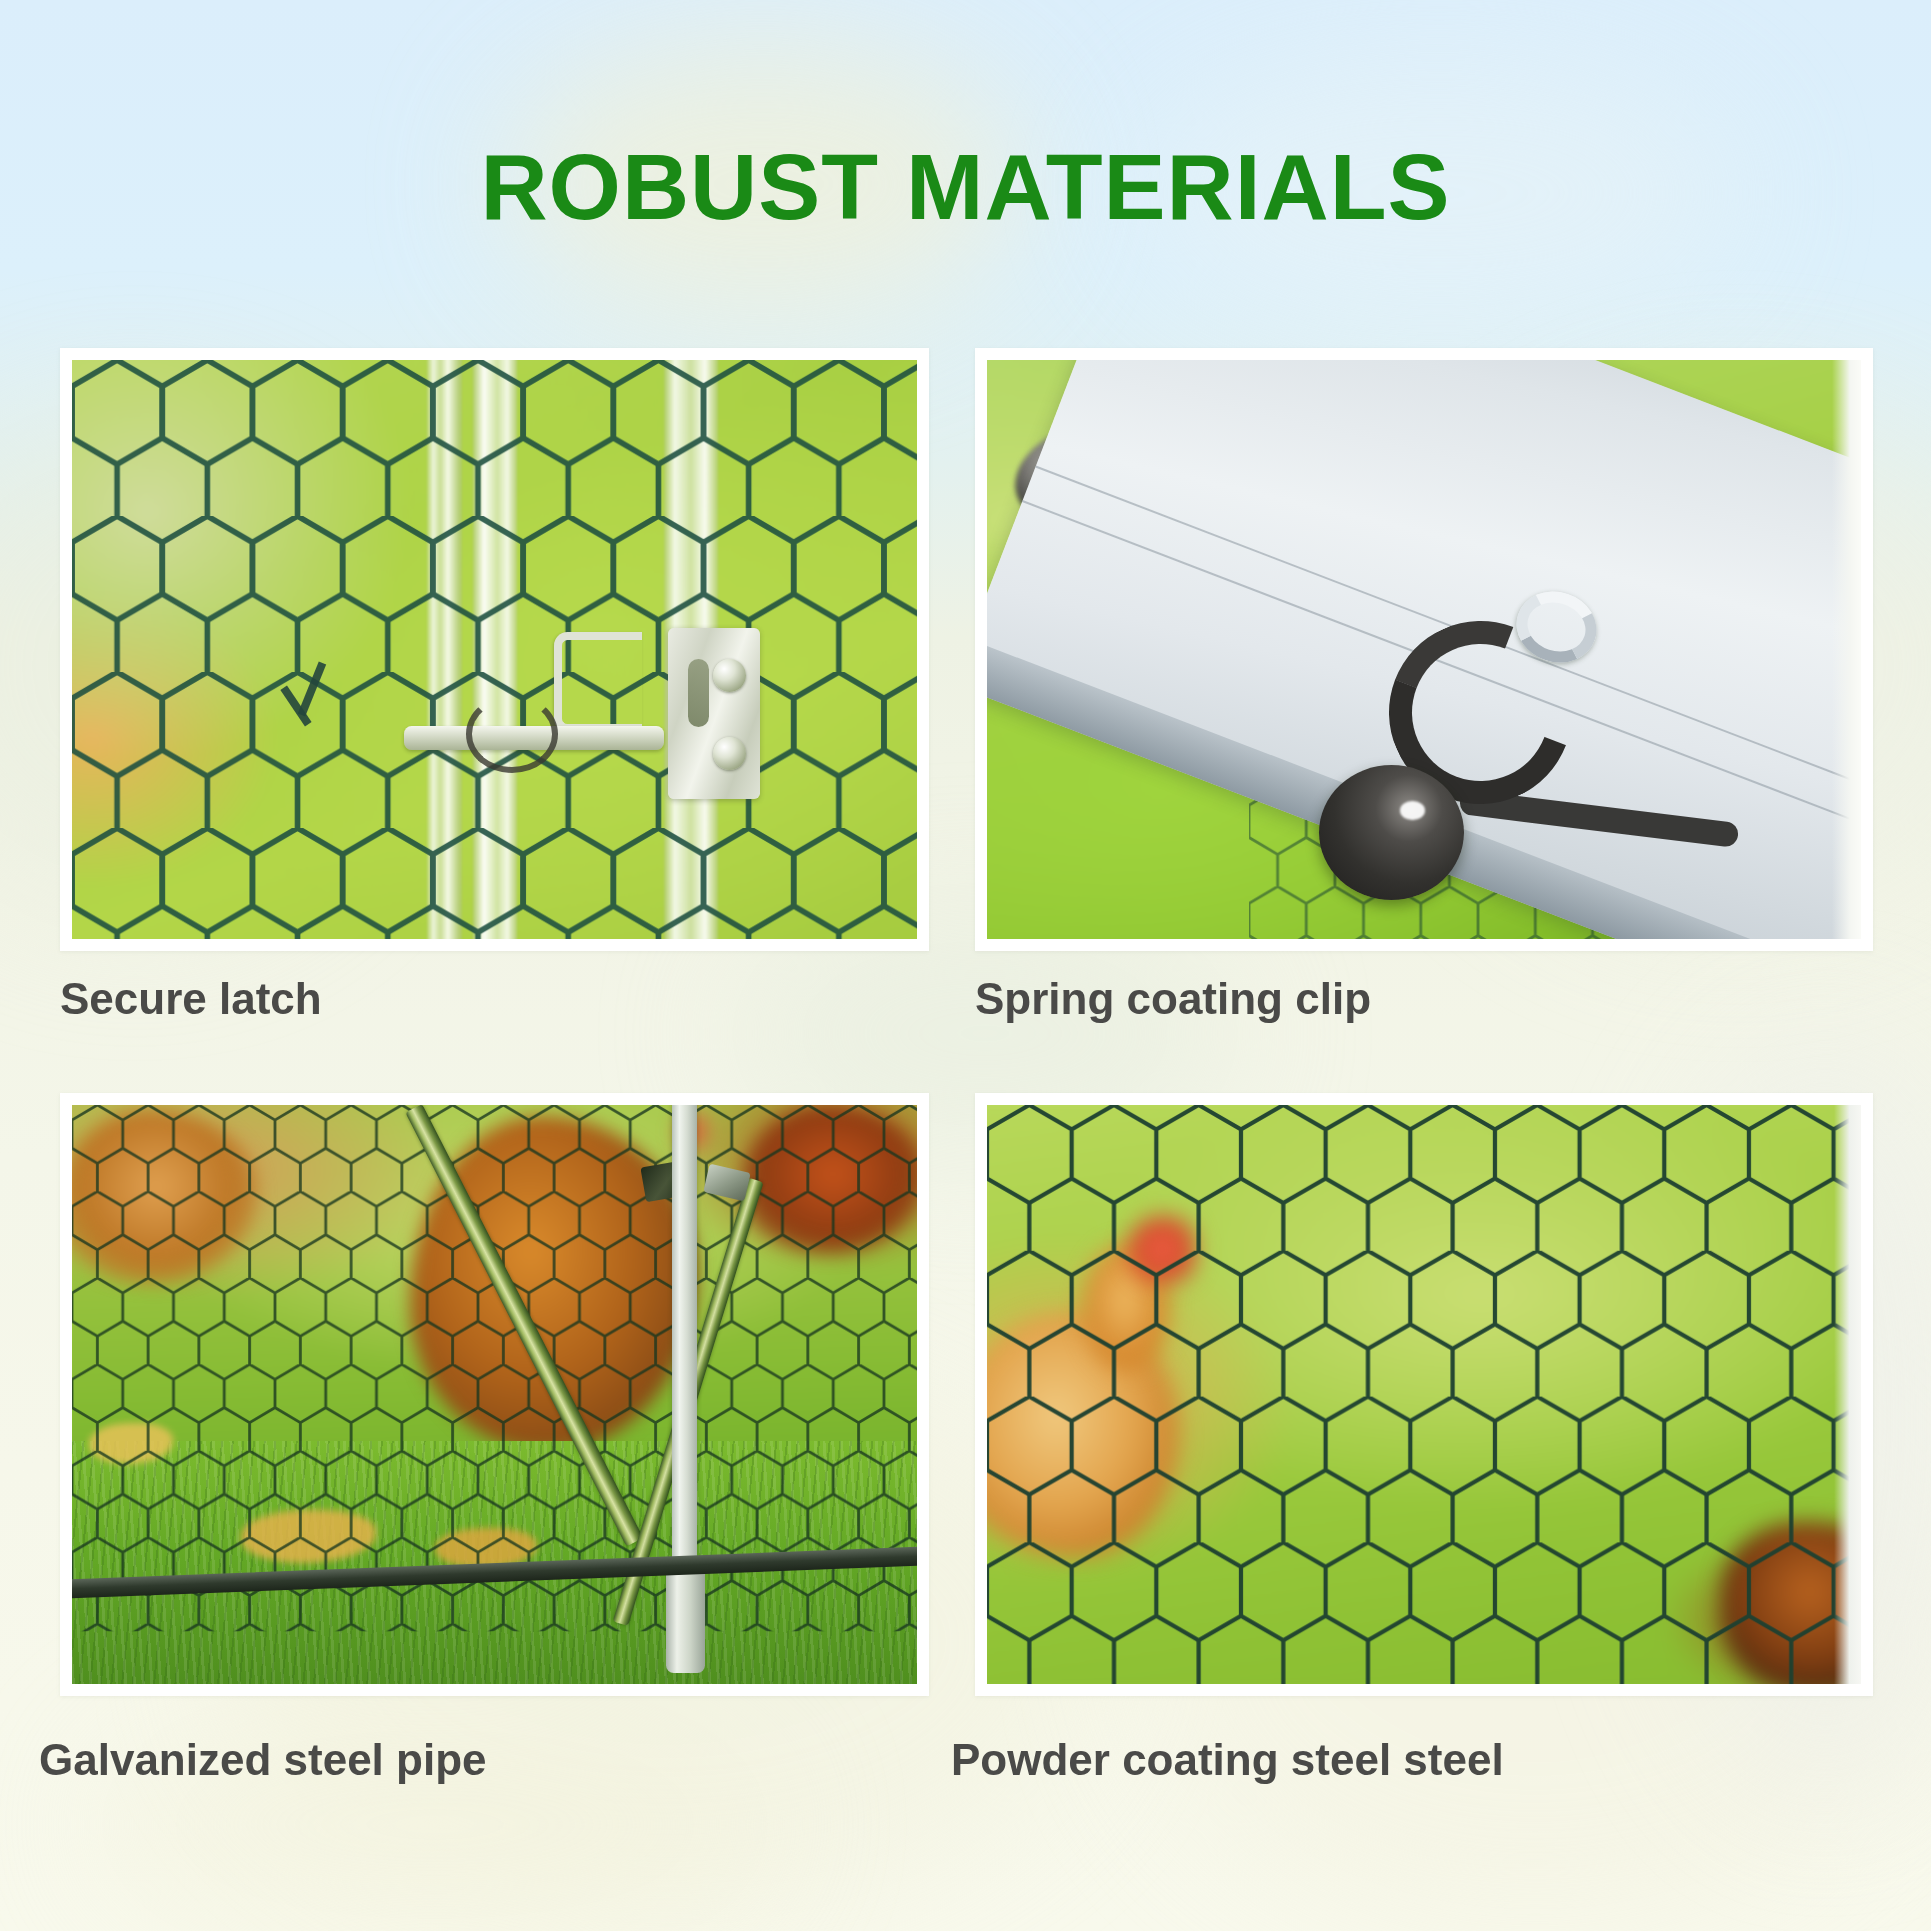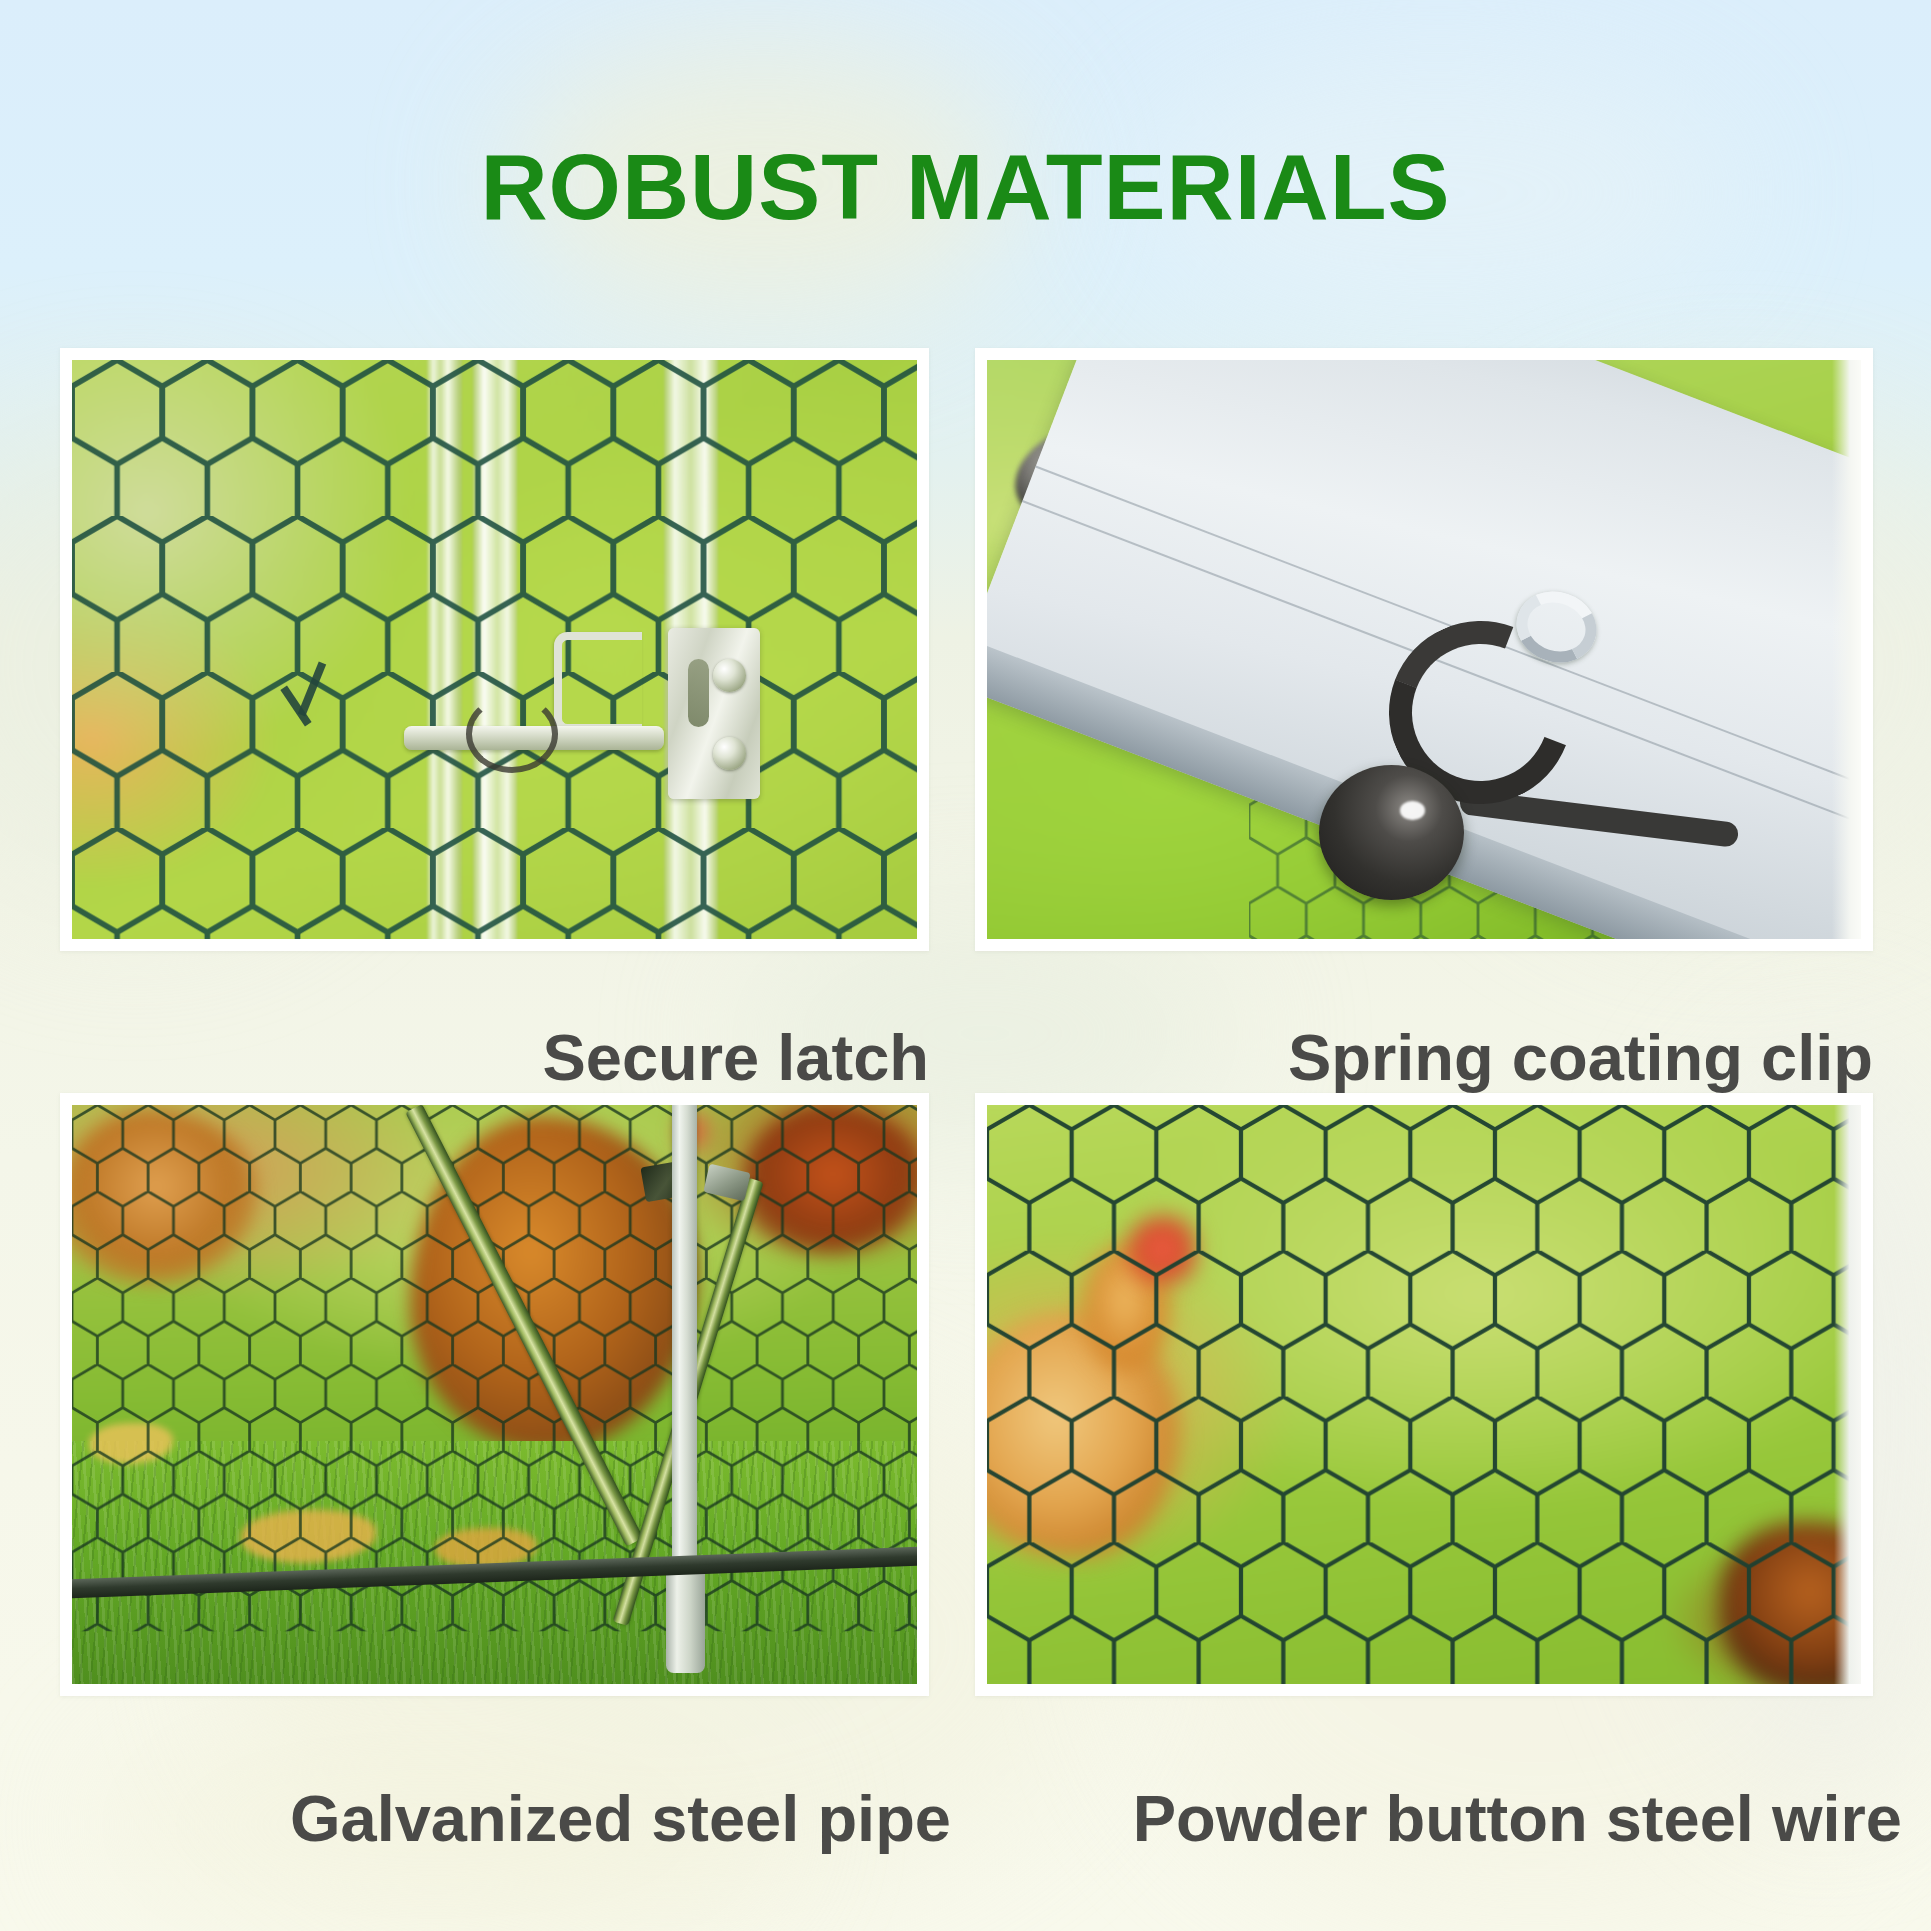--- a/index.html
+++ b/index.html
@@ -87,26 +87,25 @@
   .photo {
     position: relative;
     width: 100%;
     height: 100%;
     overflow: hidden;
   }
 
   
   .caption {
     position: absolute;
-    font-size: 65px;
+    font-size: 44px;
     font-weight: 700;
     line-height: 1;
     white-space: nowrap;
-    text-align: right;
-    margin-top: 48px;
+    text-align: left;
   }
   .cap-1 { left: 60px;   top: 977px;  width: 869px; }
   .cap-2 { left: 975px; top: 977px;  width: 898px; }
   .cap-3 { left: 39px;   top: 1738px;  width: 912px; }
   .cap-4 { left: 951px;  top: 1738px;  width: 951px; }
 
   
   .mesh-bg {
     position: absolute;
     inset: 0;
@@ -678,14 +677,14 @@
 
       <div class="p4-right-strip"></div>
     </div>
   </div>
 
 </div>
 
 <div class="caption cap-1" style="color: rgb(74, 74, 72);">Secure latch</div>
 <div class="caption cap-2" style="color: rgb(74, 74, 72);">Spring coating clip</div>
 <div class="caption cap-3" style="color: rgb(74, 74, 72);">Galvanized steel pipe</div>
-<div class="caption cap-4" style="color: rgb(74, 74, 72);">Powder button steel wire</div>
+<div class="caption cap-4" style="color: rgb(74, 74, 72);">Powder coating steel steel</div>
 
 
 </body></html>

